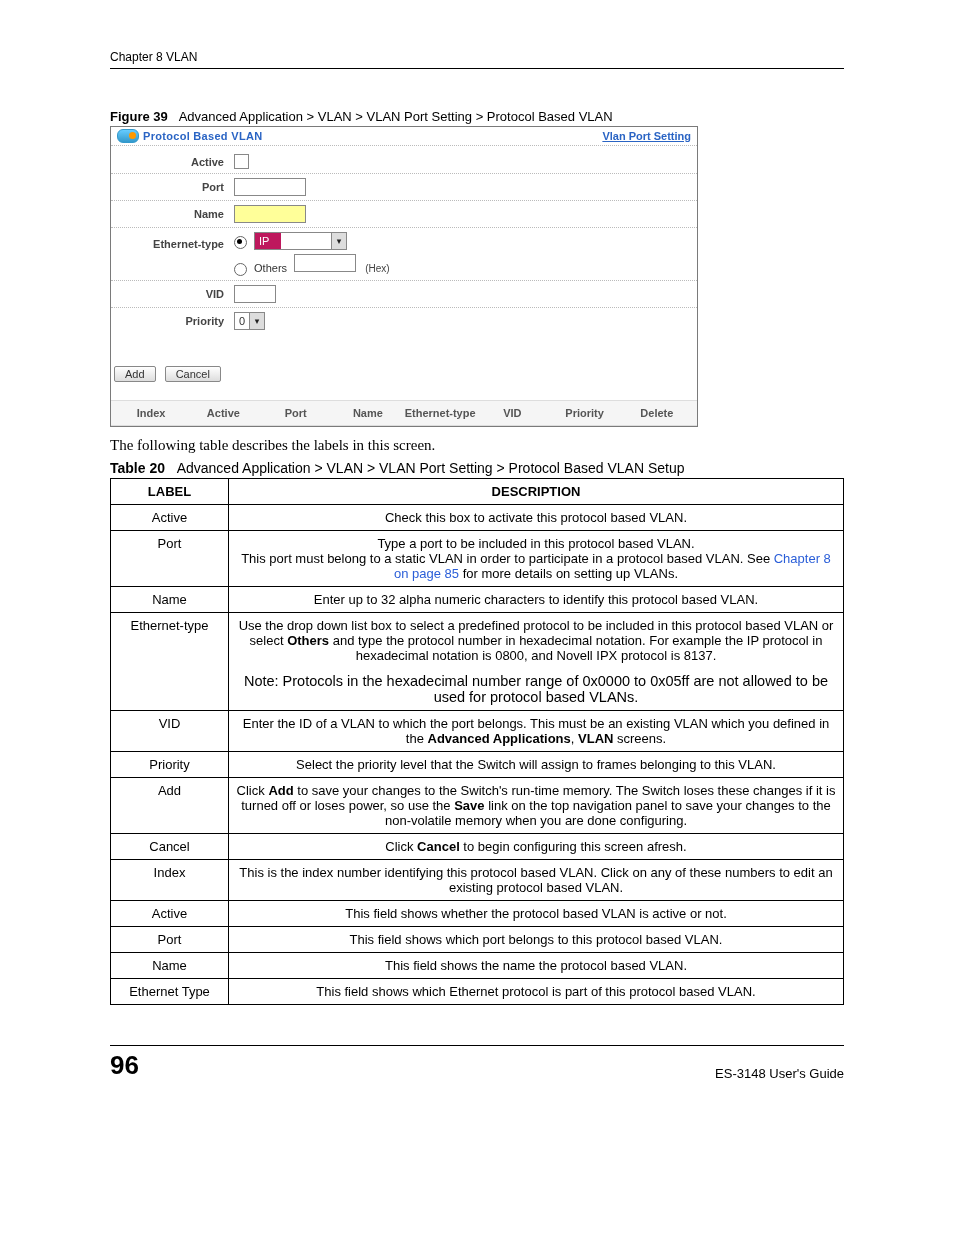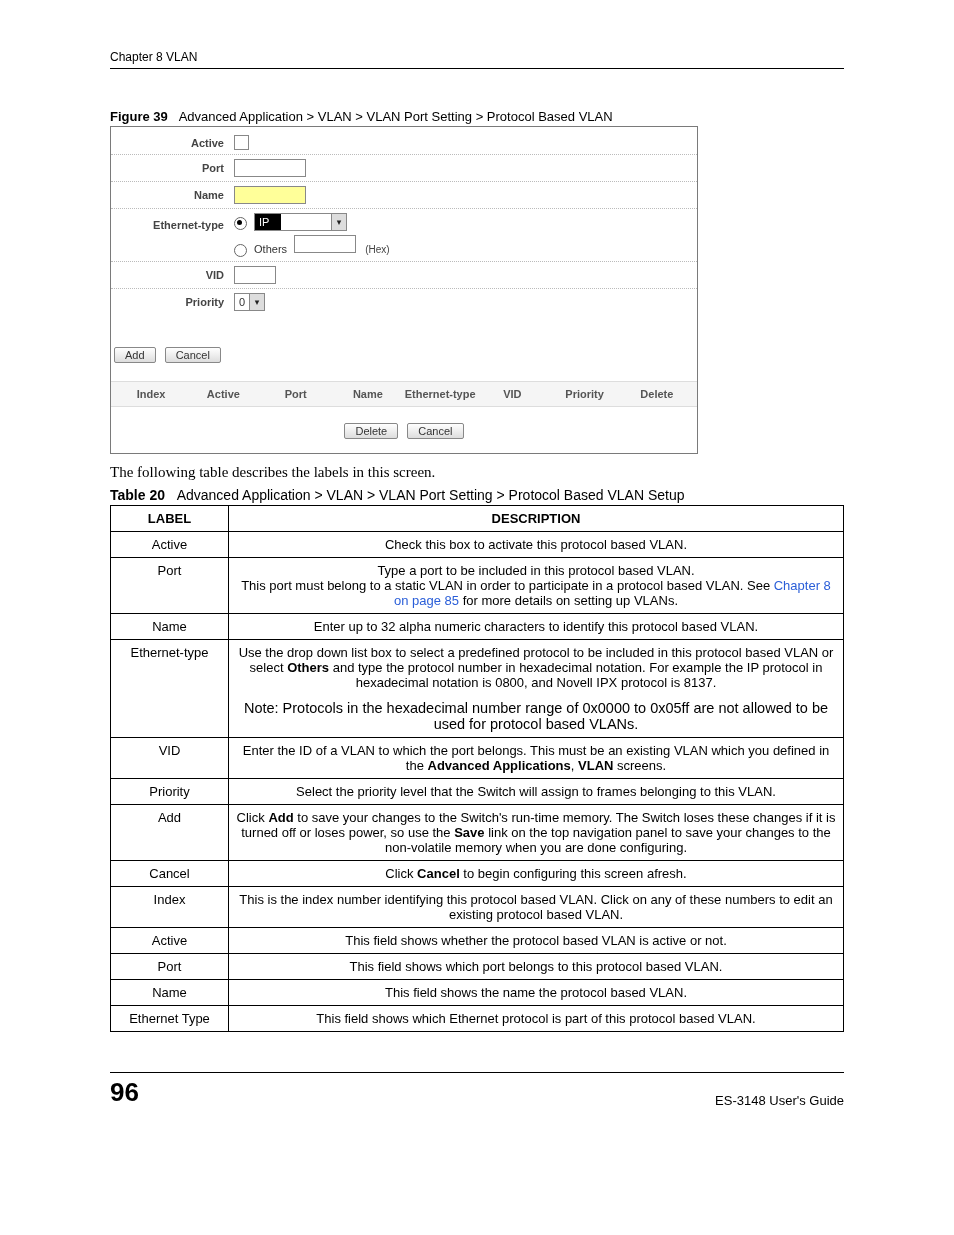--- a/index.html
+++ b/index.html
@@ -102,21 +102,21 @@
   .ss-input.yellow { background:#ffff99; }
   .ss-select {
     display:inline-flex;
     align-items:center;
     border:1px solid #888;
     background:#fff;
     height:16px;
     font-size:11px;
   }
   .ss-select .sel-val{
-    background:#000000;color:#fff;padding:0 4px;line-height:16px;min-width:18px;
+    background:#be185d;color:#fff;padding:0 4px;line-height:16px;min-width:18px;
   }
   .ss-select .sel-arrow{
     width:14px;height:16px;background:#ddd;border-left:1px solid #888;
     display:flex;align-items:center;justify-content:center;font-size:9px;color:#222;
   }
   .ss-radio{
     width:11px;height:11px;border:1px solid #666;border-radius:50%;display:inline-block;vertical-align:middle;margin-right:4px;background:#fff;position:relative;
   }
   .ss-radio.checked::after{content:"";position:absolute;left:2px;top:2px;width:5px;height:5px;border-radius:50%;background:#000;}
   .ss-hex{font-size:10px;color:#444;margin-left:6px;}
@@ -201,20 +201,27 @@
 <body>
 
 <div class="chapter-header">Chapter 8 VLAN</div>
 <hr class="top-line">
 
 <div class="figure-caption">
   <b>Figure 39</b>&nbsp;&nbsp;&nbsp;<span>Advanced Application &gt; VLAN &gt; VLAN Port Setting &gt; Protocol Based VLAN</span>
 </div>
 
 <div class="screenshot">
+  <div class="ss-titlebar">
+    <div class="ss-title-left">
+      <span class="pill"></span>
+      <span class="ss-title-text">Protocol Based VLAN</span>
+    </div>
+    <span class="ss-link">Vlan Port Setting</span>
+  </div>
   <div class="ss-form">
     <div class="ss-row">
       <div class="ss-label">Active</div>
       <span class="ss-checkbox"></span>
     </div>
     <div class="ss-row">
       <div class="ss-label">Port</div>
       <span class="ss-input"></span>
     </div>
     <div class="ss-row">
@@ -259,24 +266,20 @@
   <div class="ss-grid-head">
     <span>Index</span>
     <span>Active</span>
     <span>Port</span>
     <span>Name</span>
     <span>Ethernet-type</span>
     <span>VID</span>
     <span>Priority</span>
     <span>Delete</span>
   </div>
-  <div class="ss-button-row2">
-    <span class="ss-btn">Delete</span>
-    <span class="ss-btn">Cancel</span>
-  </div>
 </div>
 
 <div class="body-text">The following table describes the labels in this screen.</div>
 
 <div class="table-caption">
   <b>Table 20</b>&nbsp;&nbsp;&nbsp;<span>Advanced Application &gt; VLAN &gt; VLAN Port Setting &gt; Protocol Based VLAN Setup</span>
 </div>
 
 <table class="desc">
   <thead>

